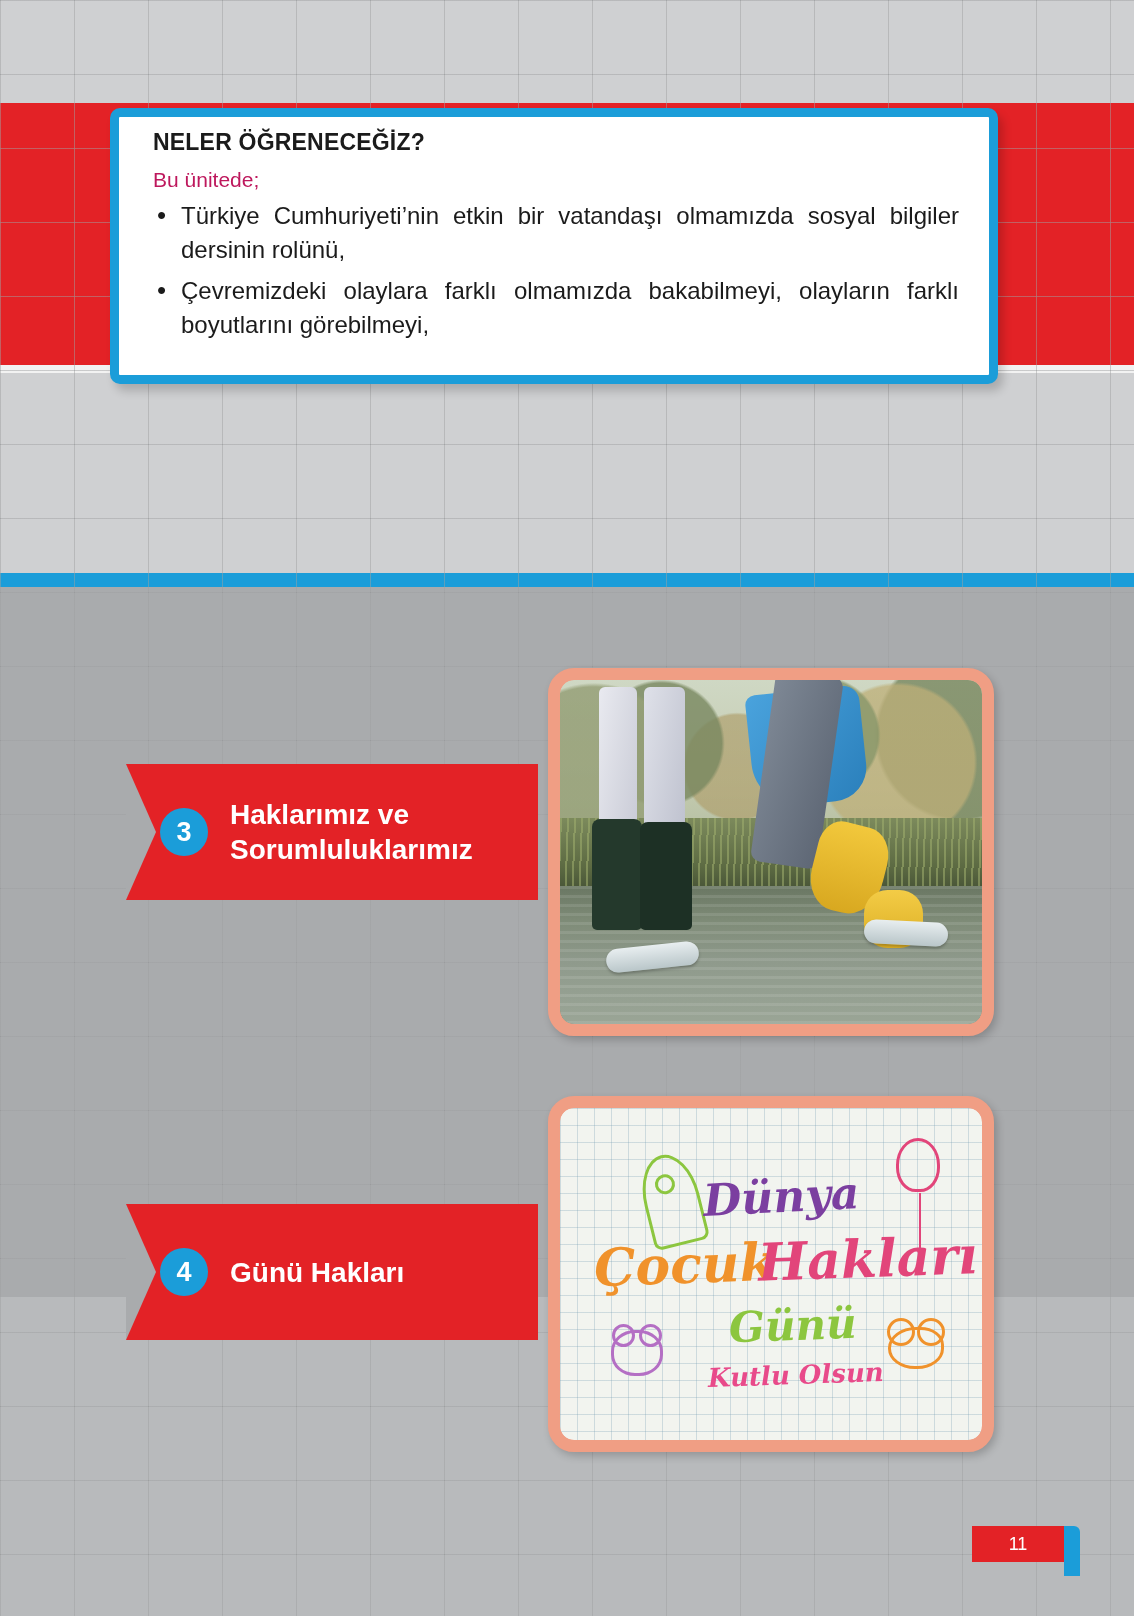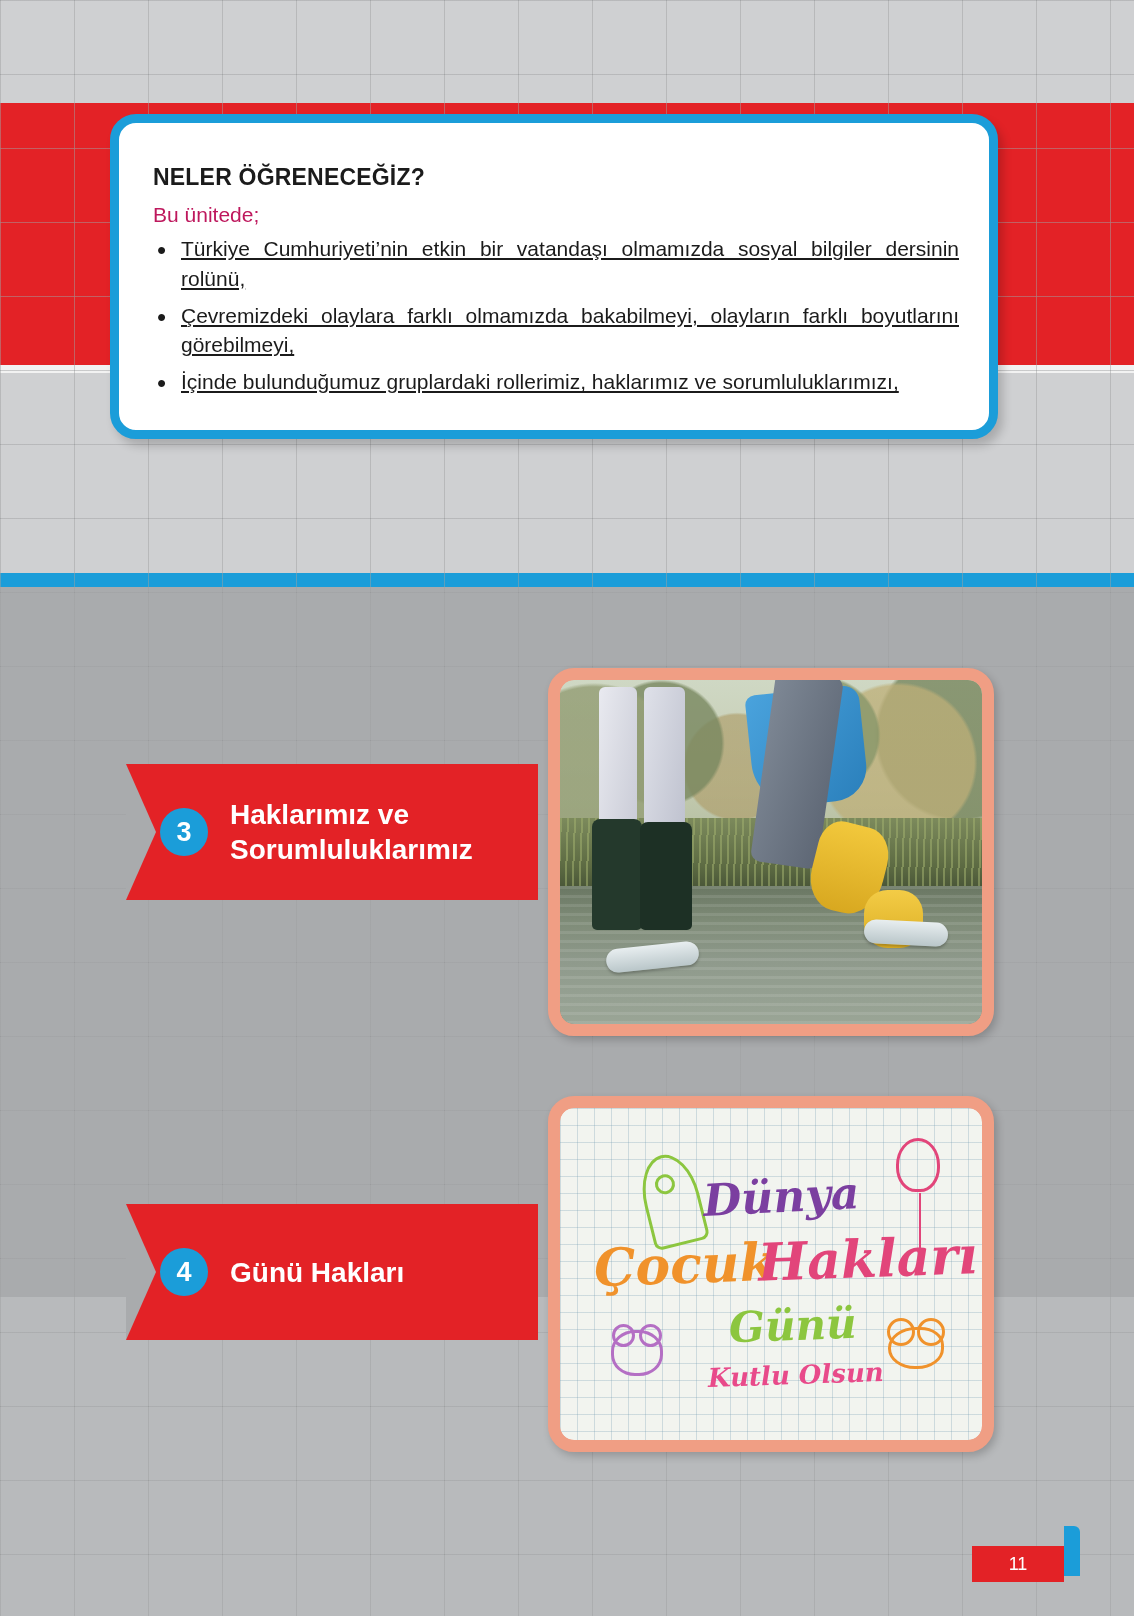--- a/index.html
+++ b/index.html
@@ -57,53 +57,52 @@
     background-image:
       linear-gradient(to right, rgba(120,122,124,0.35) 1px, transparent 1px),
       linear-gradient(to bottom, rgba(120,122,124,0.35) 1px, transparent 1px);
     background-size: 74px 74px;
     pointer-events: none;
   }
 
   
   .card {
     position: absolute;
-    left: 110px; top: 114px;
+    left: 110px; top: 108px;
     width: 888px;
     border: 9px solid #1b9dd9;
-    border-radius: 26px;
+    border-radius: 10px;
     background: #ffffff;
-    padding: 37px 30px 26px 30px;
+    padding: 8px 30px 26px 30px;
     box-shadow: 5px 7px 10px rgba(0,0,0,0.18);
   }
   .card-title {
     font-size: 23px;
     font-weight: bold;
     color: #1b1b1b;
     margin: 4px 0 12px 4px;
     letter-spacing: .2px;
   }
   .card-lead {
     font-size: 21px;
     color: #be185d;
     margin: 0 0 6px 4px;
   }
   ul.objectives {
     list-style: none;
     margin: 0; padding: 0;
   }
   ul.objectives li {
     position: relative;
-    font-size: 21px;
+    font-size: 24px;
     line-height: 1.42;
     color: #1b1b1b;
     margin: 7px 0 7px 0;
     padding-left: 32px;
     text-align: justify;
-    text-decoration: underline;
   }
   ul.objectives li::before {
     content: "\2022";
     position: absolute;
     left: 8px; top: -2px;
     font-size: 26px;
     color: #1b1b1b;
   }
   ul.objectives li.nojust { text-align: left; }
 
@@ -328,21 +327,21 @@
   .pagenum-wrap {
     position: absolute;
     right: 54px; bottom: 54px;
     width: 108px; height: 36px;
   }
   .pagenum-red {
     position: absolute; left: 0; top: 0; width: 92px; height: 36px;
     background: #e32226;
     color: #ffffff;
     font-size: 18px;
-    display: flex; align-items: center; justify-content: center; margin-top: 20px;
+    display: flex; align-items: center; justify-content: center;
   }
   .pagenum-blue {
     position: absolute; right: 0; top: 0; width: 16px; height: 50px;
     background: #1b9dd9;
     border-top-right-radius: 6px;
   }
 </style>
 </head>
 <body>
 
@@ -357,21 +356,20 @@
   <div class="band-bottom"></div>
   <div class="grid"></div>
   <div class="grid-dark"></div>
 
   <div class="card">
     <div class="card-title">NELER ÖĞRENECEĞİZ?</div>
     <div class="card-lead">Bu ünitede;</div>
     <ul class="objectives">
       <li>Türkiye Cumhuriyeti’nin etkin bir vatandaşı olmamızda sosyal bilgiler dersinin rolünü,</li>
       <li>Çevremizdeki olaylara farklı olmamızda bakabilmeyi, olayların farklı boyutlarını görebilmeyi,</li>
-      <li class="nojust">İçinde bulunduğumuz gruplardaki rollerimiz, haklarımız ve sorumluluklarımızı,</li>
     </ul>
   </div>
 
   <div class="ribbon" id="ribbon3" style="left:126px; top:764px; width:412px;">
     <div class="ribbon-notch"></div>
     <div class="ribbon-num">3</div>
     <div class="ribbon-label">Haklarımız ve
 Sorumluluklarımız</div>
   </div>
 

